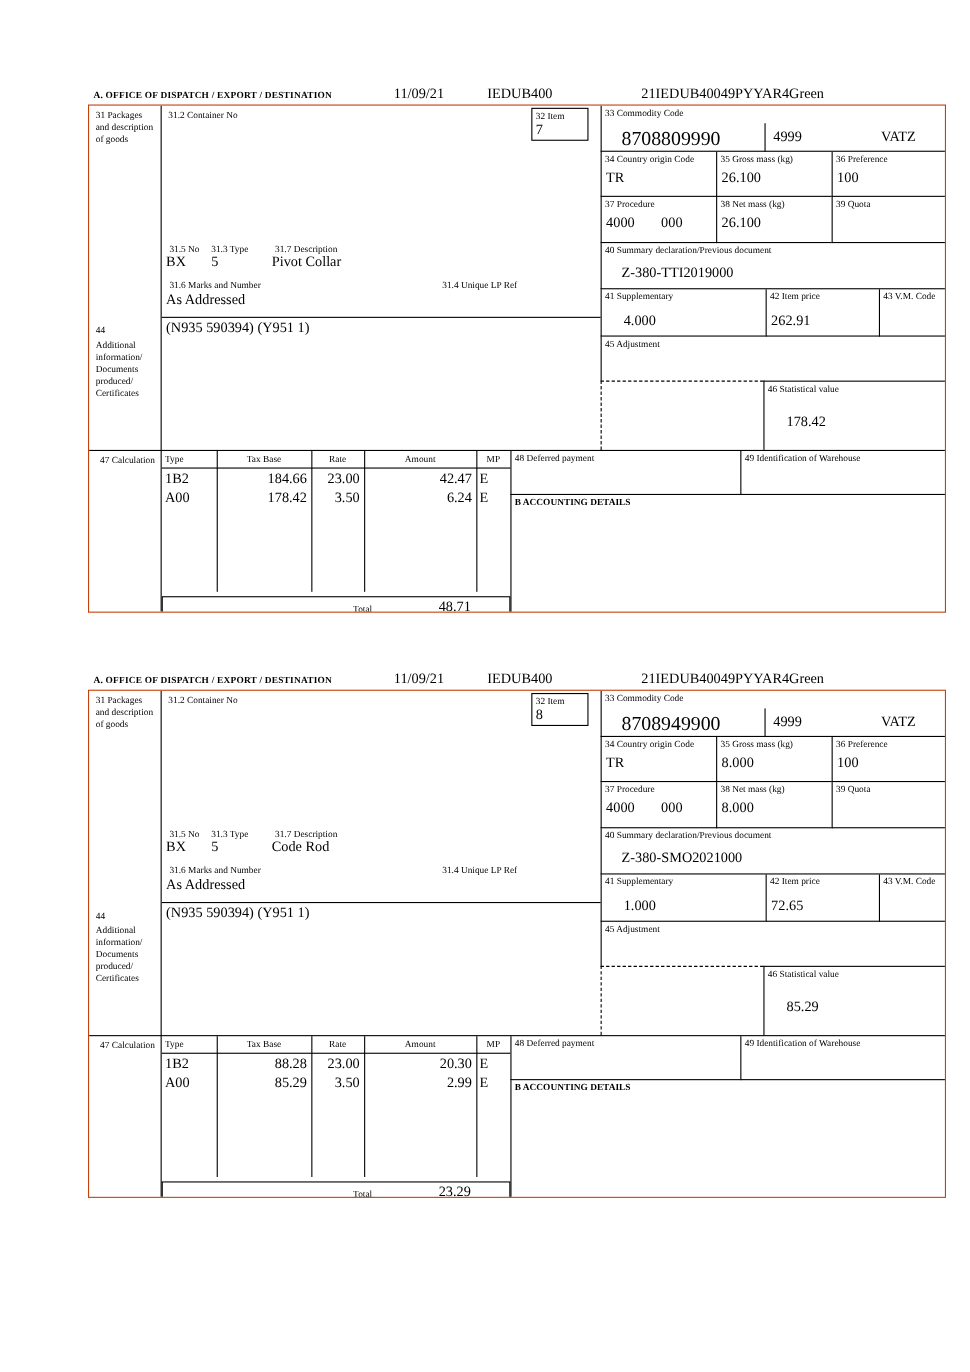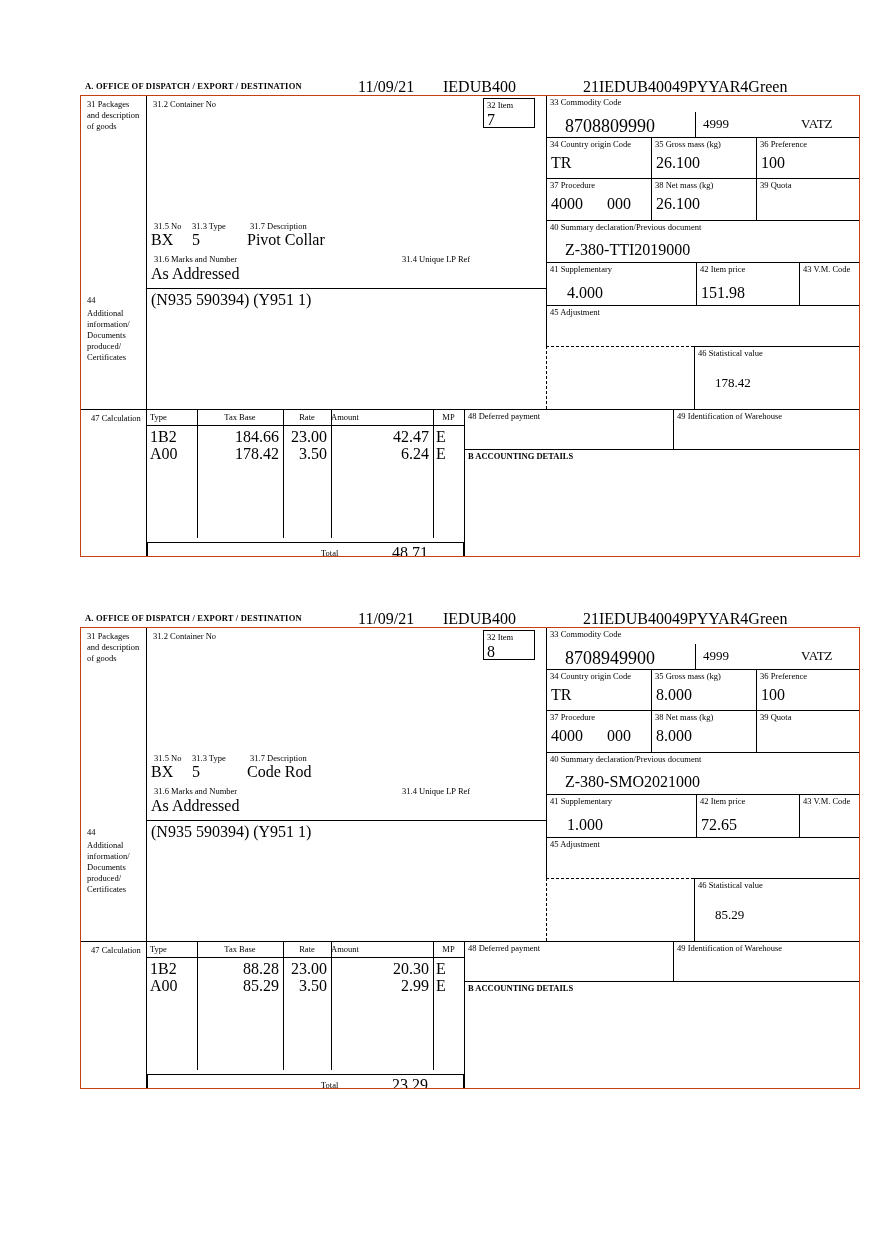--- a/index.html
+++ b/index.html
@@ -11,21 +11,21 @@
   #sections-root { position:absolute; left:0; top:78px; width:805px; }
   .decl-section { position:relative; width:882px; height:479px; }
   .decl-section + .decl-section { margin-top:53px; }
 
   .sec-header { position:absolute; left:0; top:0; width:100%; height:17px; }
   .hdr-a { position:absolute; left:85px; top:3px; font-size:8.5px; font-weight:bold; letter-spacing:.2px; white-space:nowrap; }
   .hdr-date { position:absolute; left:358px; top:0; }
   .hdr-office { position:absolute; left:443px; top:0; }
   .hdr-ref { position:absolute; left:583px; top:0; }
 
-  .val { font-size:16px; line-height:1.15; white-space:nowrap; }
+  .val { font-size:13px; line-height:1.15; white-space:nowrap; }
   .lbl { font-size:8.5px; line-height:1.3; }
 
   .form-box { position:absolute; left:80px; top:17px; width:780px; height:462px;
     border:1px solid #c2410c; overflow:hidden; }
   .cell { position:absolute; }
 
   .col-left { left:0; top:0; width:66px; height:100%; border-right:1px solid #000; padding:2px 3px; }
   .lbl44 { position:absolute; left:3px; top:198px; width:60px; }
   .lbl47 { position:absolute; left:7px; top:316px; width:60px; }
 
@@ -71,21 +71,21 @@
   .v41 { padding:8px 0 0 20px; }
   .v42 { padding:8px 0 0 4px; }
 
   .calc-region { left:0; top:313px; width:780px; height:149px; border-top:1px solid #000; }
   .calc-table { position:absolute; left:66px; top:0; width:317px; height:128px; }
   .csep { position:absolute; top:0; height:128px; width:0; border-left:1px solid #000; }
   .csep1 { left:50px; } .csep2 { left:136px; } .csep3 { left:184px; } .csep4 { left:286px; }
   .calc-head { position:absolute; left:0; top:0; width:317px; height:16px; border-bottom:1px solid #000; }
   .calc-head .lbl { position:absolute; top:2px; padding:0; }
   .h-type { left:3px; } .h-base { left:50px; width:86px; text-align:center; }
-  .h-rate { left:136px; width:48px; text-align:center; } .h-amt { left:184px; width:102px; text-align:left; }
+  .h-rate { left:136px; width:48px; text-align:center; } .h-amt { left:184px; width:102px; text-align:center; }
   .h-mp { left:286px; width:31px; text-align:center; }
   .crow { position:absolute; left:0; width:317px; height:17px; }
   .crow1 { top:18px; } .crow2 { top:35px; }
   .crow .val { position:absolute; top:0; }
   .c-type { left:3px; } .c-base { left:50px; width:82px; text-align:right; }
   .c-rate { left:136px; width:44px; text-align:right; } .c-amt { left:184px; width:98px; text-align:right; }
   .c-mp { left:289px; }
   .total-row { position:absolute; left:66px; top:132px; width:317px; height:18px; border:1px solid #000; }
   .t-lbl { position:absolute; left:170px; top:4px; }
   .t-val { position:absolute; left:184px; top:1px; width:96px; text-align:right; }
@@ -178,21 +178,21 @@
       <span class="lbl">40 Summary declaration/Previous document</span>
       <div class="val v40">Z-380-TTI2019000</div>
     </div>
 
     <div class="cell cell-41">
       <span class="lbl">41 Supplementary</span>
       <div class="val v41">4.000</div>
     </div>
     <div class="cell cell-42">
       <span class="lbl">42 Item price</span>
-      <div class="val v42">151.98</div>
+      <div class="val v42">262.91</div>
     </div>
     <div class="cell cell-43">
       <span class="lbl">43 V.M. Code</span>
     </div>
 
     <div class="cell cell-45">
       <span class="lbl">45 Adjustment</span>
     </div>
     <div class="cell dash-area"></div>
     <div class="cell cell-46">

